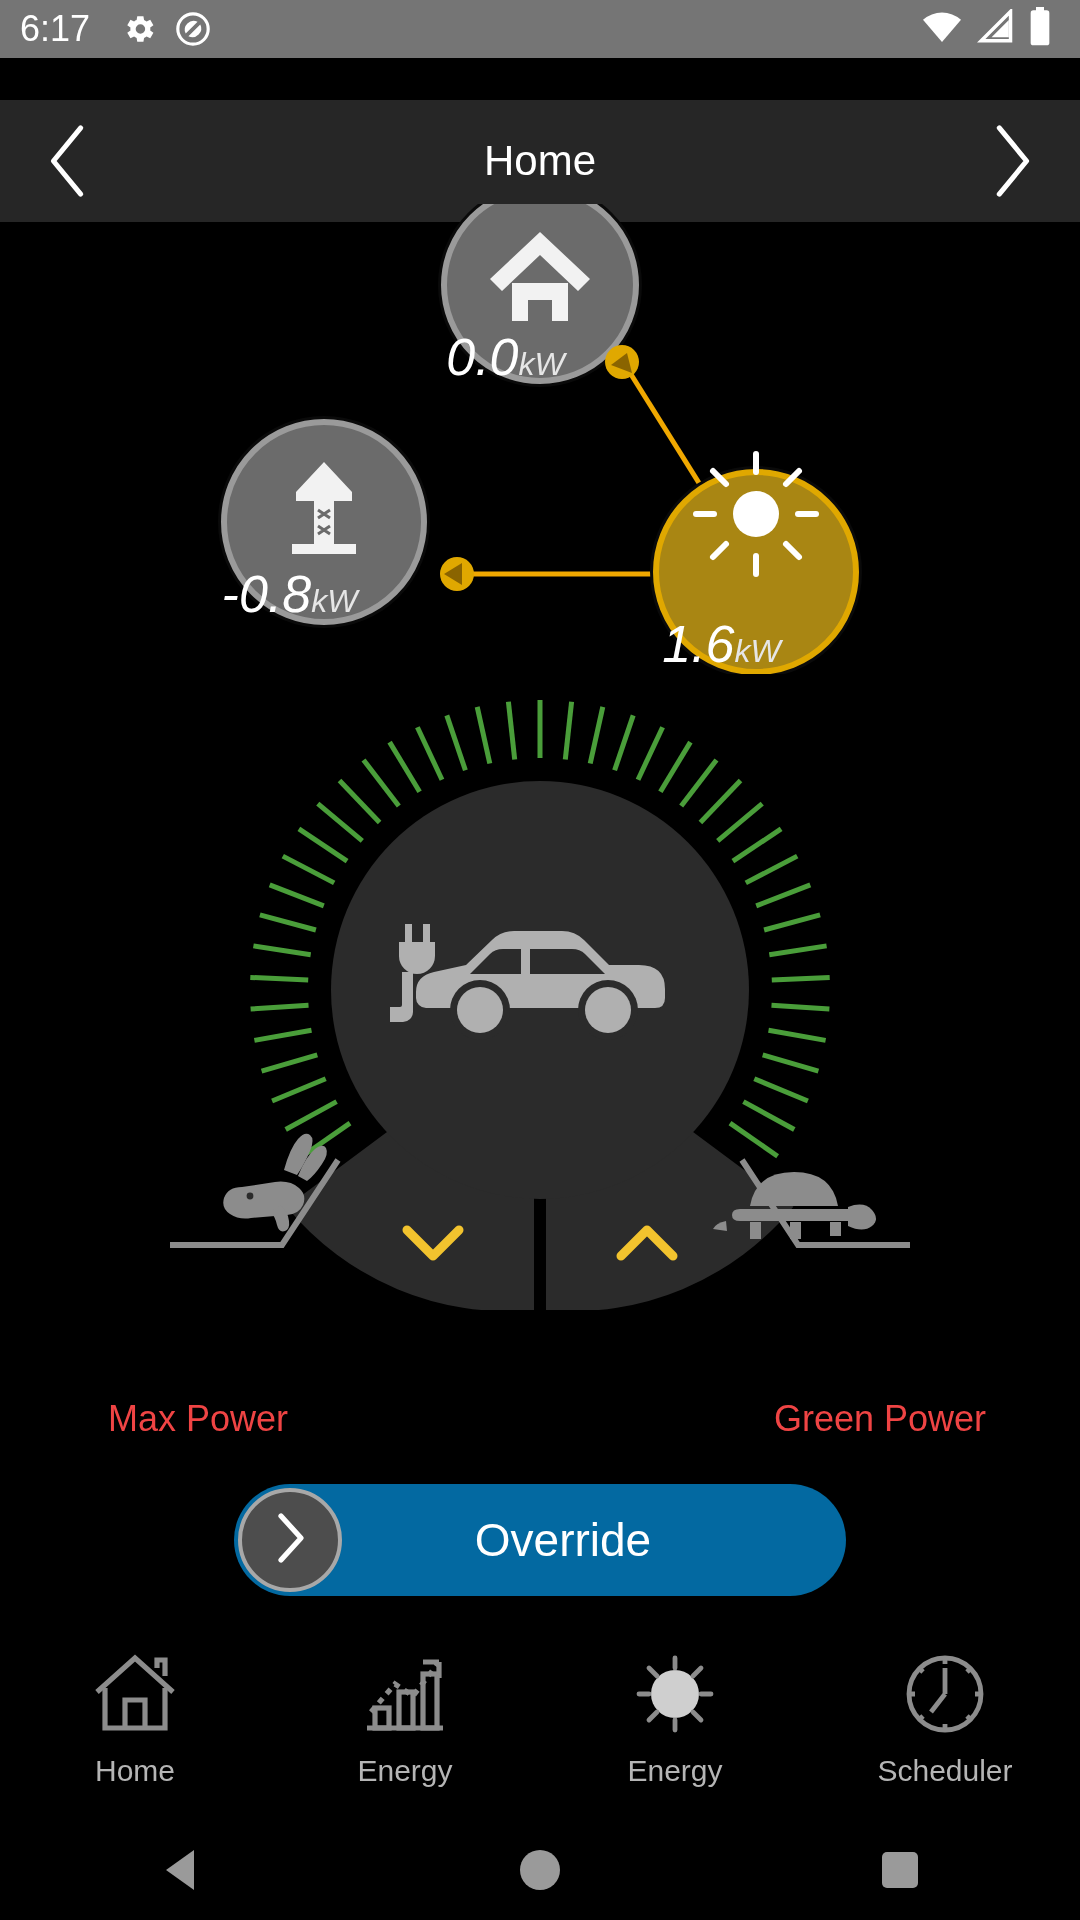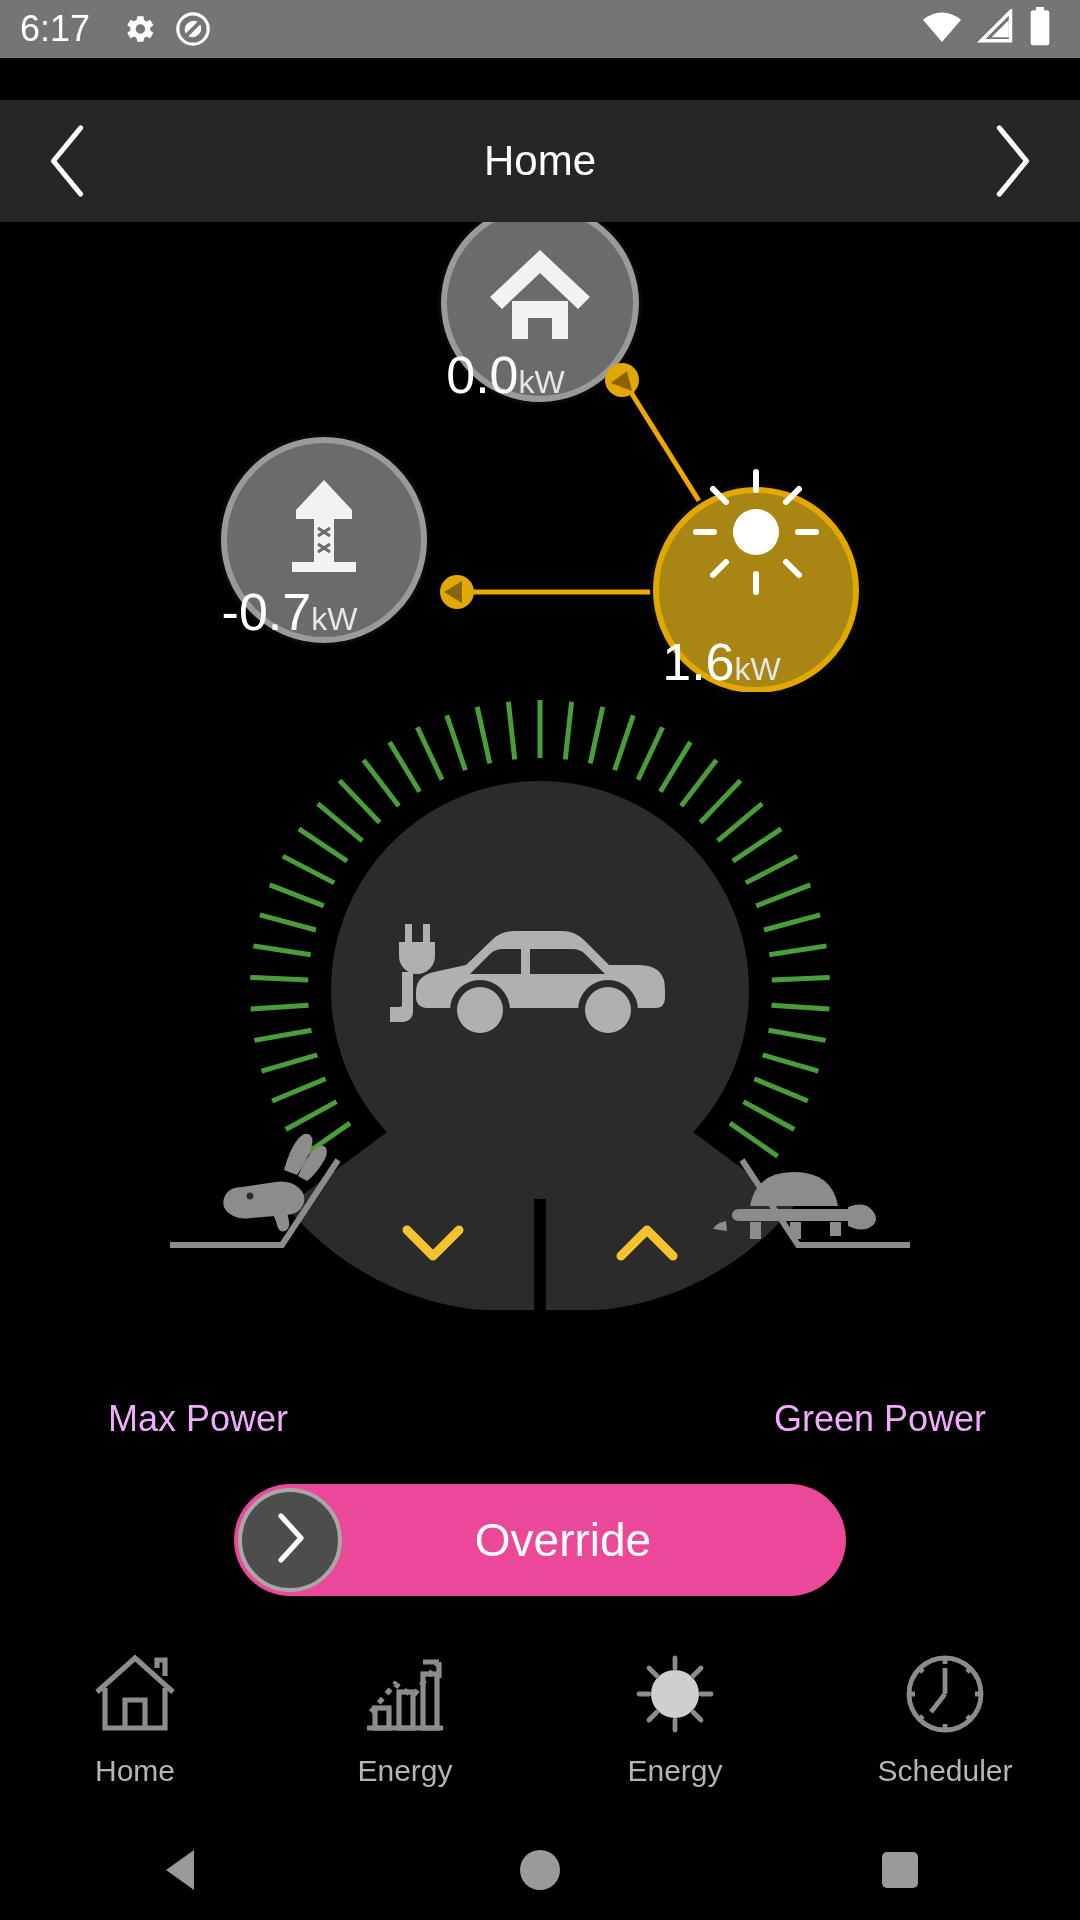--- a/index.html
+++ b/index.html
@@ -24,44 +24,44 @@
   
   .header {
     position: absolute; left: 0; top: 100px; width: 1080px; height: 122px;
     background: #262626; display: flex; align-items: center; justify-content: space-between;
     padding: 0 34px;
   }
   .header-title { color: #fff; font-size: 42px; font-weight: 400; }
   .nav-chev { width: 70px; height: 92px; display:flex; align-items:center; justify-content:center; cursor:pointer; }
 
   
-  .flow { position: absolute; left: 0; top: 222px; width: 1011px; height: 470px; }
+  .flow { position: absolute; left: 0; top: 204px; width: 1011px; height: 470px; font-style: italic; }
   .flow svg { position:absolute; left:0; top:0; }
   .node-label {
     position: absolute; width: 100%; text-align: center;
     color: #fff; pointer-events: none;
   }
   .kw-val { font-size: 52px; }
   .kw-unit { font-size: 32px; color: #e6e6e6; }
 
   
   .gauge { position: absolute; left: 50%; top: 690px; transform: translateX(-50%); width: 820px; height: 620px; }
   .gauge svg { position: absolute; left: 0; top: 0; }
 
   .arc-label {
-    position: absolute; color: #f0abfc; font-size: 36px; white-space: nowrap;
+    position: absolute; color: #ef4444; font-size: 36px; white-space: nowrap;
   }
   .arc-label.left  { left: 108px; top: 1398px; }
   .arc-label.right { right: 94px; top: 1398px; margin-left: 36px; }
 
   
   .override {
     position: absolute; left: 50%; transform: translateX(-50%);
     top: 1484px; width: 612px; height: 112px;
-    background: #ec4899; border-radius: 56px;
+    background: #0369a1; border-radius: 56px;
     display: flex; align-items: center; cursor: pointer;
   }
   .ov-handle {
     width: 104px; height: 104px; margin-left: 4px; border-radius: 50%;
     background: #4d4d4d; border: 4px solid #a8a8a8;
     display: flex; align-items: center; justify-content: center; flex: 0 0 auto;
   }
   .ov-text {
     flex: 1; text-align: center; color: #fff; font-size: 46px; margin-right: 62px;
   }
@@ -202,21 +202,21 @@
         <path d="M444 370 L462 359 L462 381 Z" fill="#8a6400"></path>
       </g>
     </svg>
 
     <div class="node-label" style="left:0; top:123px;">
       <span style="position:relative; left:-0px;">
         <span class="kw-val">0.0</span><span class="kw-unit">kW</span>
       </span>
     </div>
     <div class="node-label" style="left:-216px; top:360px;">
-      <span class="kw-val">-0.7</span><span class="kw-unit">kW</span>
+      <span class="kw-val">-0.8</span><span class="kw-unit">kW</span>
     </div>
     <div class="node-label" style="left:216px; top:410px;">
       <span class="kw-val">1.6</span><span class="kw-unit">kW</span>
     </div>
   </div>
 
   <div class="gauge">
     <svg width="820" height="620" viewBox="0 0 820 620">
 
       <g id="ticks">

